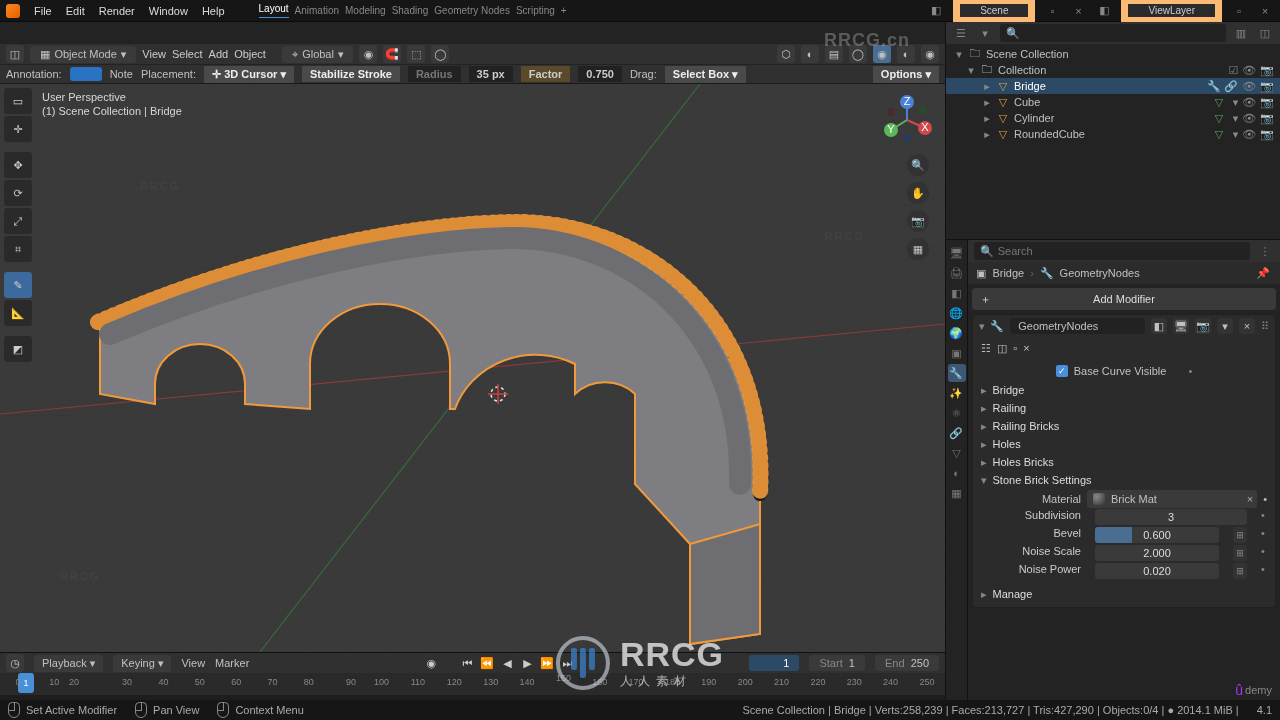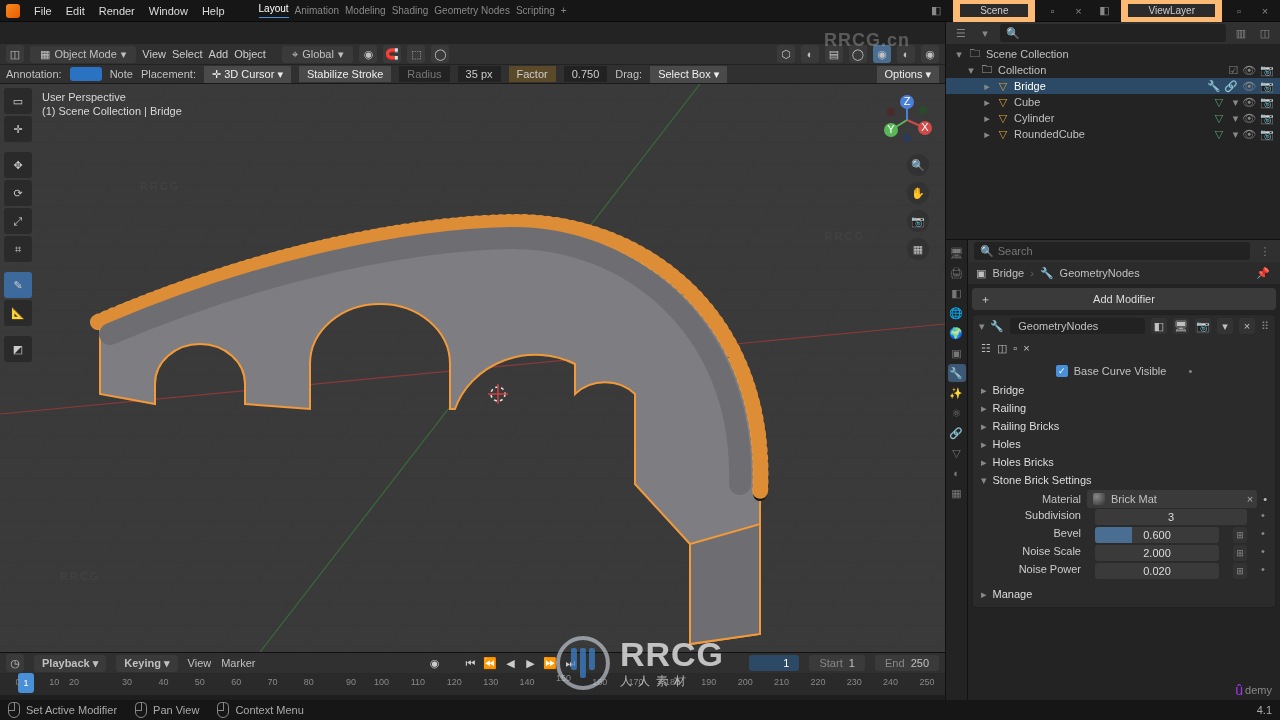--- a/index.html
+++ b/index.html
@@ -21,21 +21,21 @@
 
 .vp-header { position: absolute; left: 0; top: 44px; right: 335px; height: 20px; background: #303030; display: flex; align-items: center; gap: 6px; padding: 0 6px; font-size: 10px; }
 .vp-header .sel { background: #3a3a3a; border-radius: 3px; padding: 2px 10px; display: flex; align-items: center; gap: 4px; }
 .vp-header .menu { color: #ccc; }
 .vp-header .btn { width: 18px; height: 18px; background: #3a3a3a; border-radius: 3px; display: flex; align-items: center; justify-content: center; }
 .vp-header .spacer { flex: 1; }
 
 
 .vp-header2 { position: absolute; left: 0; top: 64px; right: 335px; height: 20px; background: #303030; display: flex; align-items: center; gap: 8px; padding: 0 6px; font-size: 10px; border-top: 1px solid #222; border-bottom: 1px solid #1a1a1a; }
 .ann-color { width: 32px; height: 14px; background: #2a73c2; border-radius: 3px; }
-.pill { background: #222; border-radius: 0; padding: 2px 8px; color: #777; }
+.pill { background: #222; border-radius: 0; padding: 2px 8px; color: #777; font-weight: bold; }
 .pill.active { background: #4a4a4a; color: #eee; }
 
 
 .viewport { position: absolute; left: 0; top: 84px; right: 335px; bottom: 68px; background: #3a3a3a; overflow: hidden; }
 .left-toolbar { position: absolute; left: 4px; top: 4px; width: 28px; display: flex; flex-direction: column; gap: 2px; }
 .left-toolbar .tool { width: 28px; height: 26px; background: #2a2a2a; border-radius: 3px; display: flex; align-items: center; justify-content: center; color: #ccc; }
 .left-toolbar .tool.active { background: #3d6a9c; }
 .left-toolbar .gap { height: 6px; }
 
 .vp-text { position: absolute; left: 42px; top: 6px; font-size: 10px; color: #d8d8d8; line-height: 14px; }
@@ -43,21 +43,21 @@
 .gizmo { position: absolute; right: 12px; top: 10px; width: 52px; height: 52px; }
 .nav-col { position: absolute; right: 16px; top: 70px; display: flex; flex-direction: column; gap: 6px; }
 .nav-col .nb { width: 22px; height: 22px; background: #323232; border-radius: 11px; display: flex; align-items: center; justify-content: center; }
 
 
 .vp-svg { position: absolute; inset: 0; }
 
 
 .timeline { position: absolute; left: 0; right: 335px; bottom: 0; height: 68px; background: #232323; border-top: 1px solid #111; }
 .tl-header { height: 20px; background: #303030; display: flex; align-items: center; padding: 0 6px; gap: 10px; font-size: 10px; }
-.tl-header .sel { background: #3a3a3a; border-radius: 3px; padding: 2px 8px; font-weight: bold; }
+.tl-header .sel { background: #3a3a3a; border-radius: 3px; padding: 2px 8px; }
 .tl-header .center { flex: 1; display: flex; justify-content: center; gap: 4px; }
 .tl-header .pc { width: 16px; height: 16px; display: flex; align-items: center; justify-content: center; color: #ccc; }
 .tl-header .numfield { background: #3a3a3a; border-radius: 3px; padding: 2px 10px; min-width: 50px; text-align: right; }
 .tl-ruler { height: 22px; background: #2a2a2a; position: relative; display: flex; }
 .tl-ruler .tick { position: absolute; top: 0; font-size: 9px; color: #888; transform: translateX(-50%); }
 .tl-ruler .cursor { position: absolute; left: 18px; top: 0; width: 16px; height: 20px; background: #4a90d9; border-radius: 3px; display:flex; align-items:center; justify-content:center; font-size: 9px; color: #fff; }
 .tl-body { height: 26px; background: #1e1e1e; }
 
 
 .statusbar { position: absolute; left: 0; right: 0; bottom: 0; height: 20px; background: #161616; display: flex; align-items: center; padding: 0 8px; gap: 18px; font-size: 10px; color: #aaa; z-index: 10; }
@@ -605,20 +605,21 @@
     </div>
   <div class="grp">
       <span class="mouse-icon"></span>
       <span>Pan View</span>
     </div>
   <div class="grp">
       <span class="mouse-icon"></span>
       <span>Context Menu</span>
     </div>
   <div class="spacer"></div>
+  <span>Scene Collection | Bridge | Verts:258,239 | Faces:213,727 | Tris:427,290 | Objects:0/4 | ● 2014.1 MiB |</span>
   <span>4.1</span>
 </div>
 
 <div class="wm-logo">
   <div class="circle">
       <div class="bars">
         <span style="height:22px"></span>
         <span style="height:30px"></span>
         <span style="height:22px"></span>
       </div>

